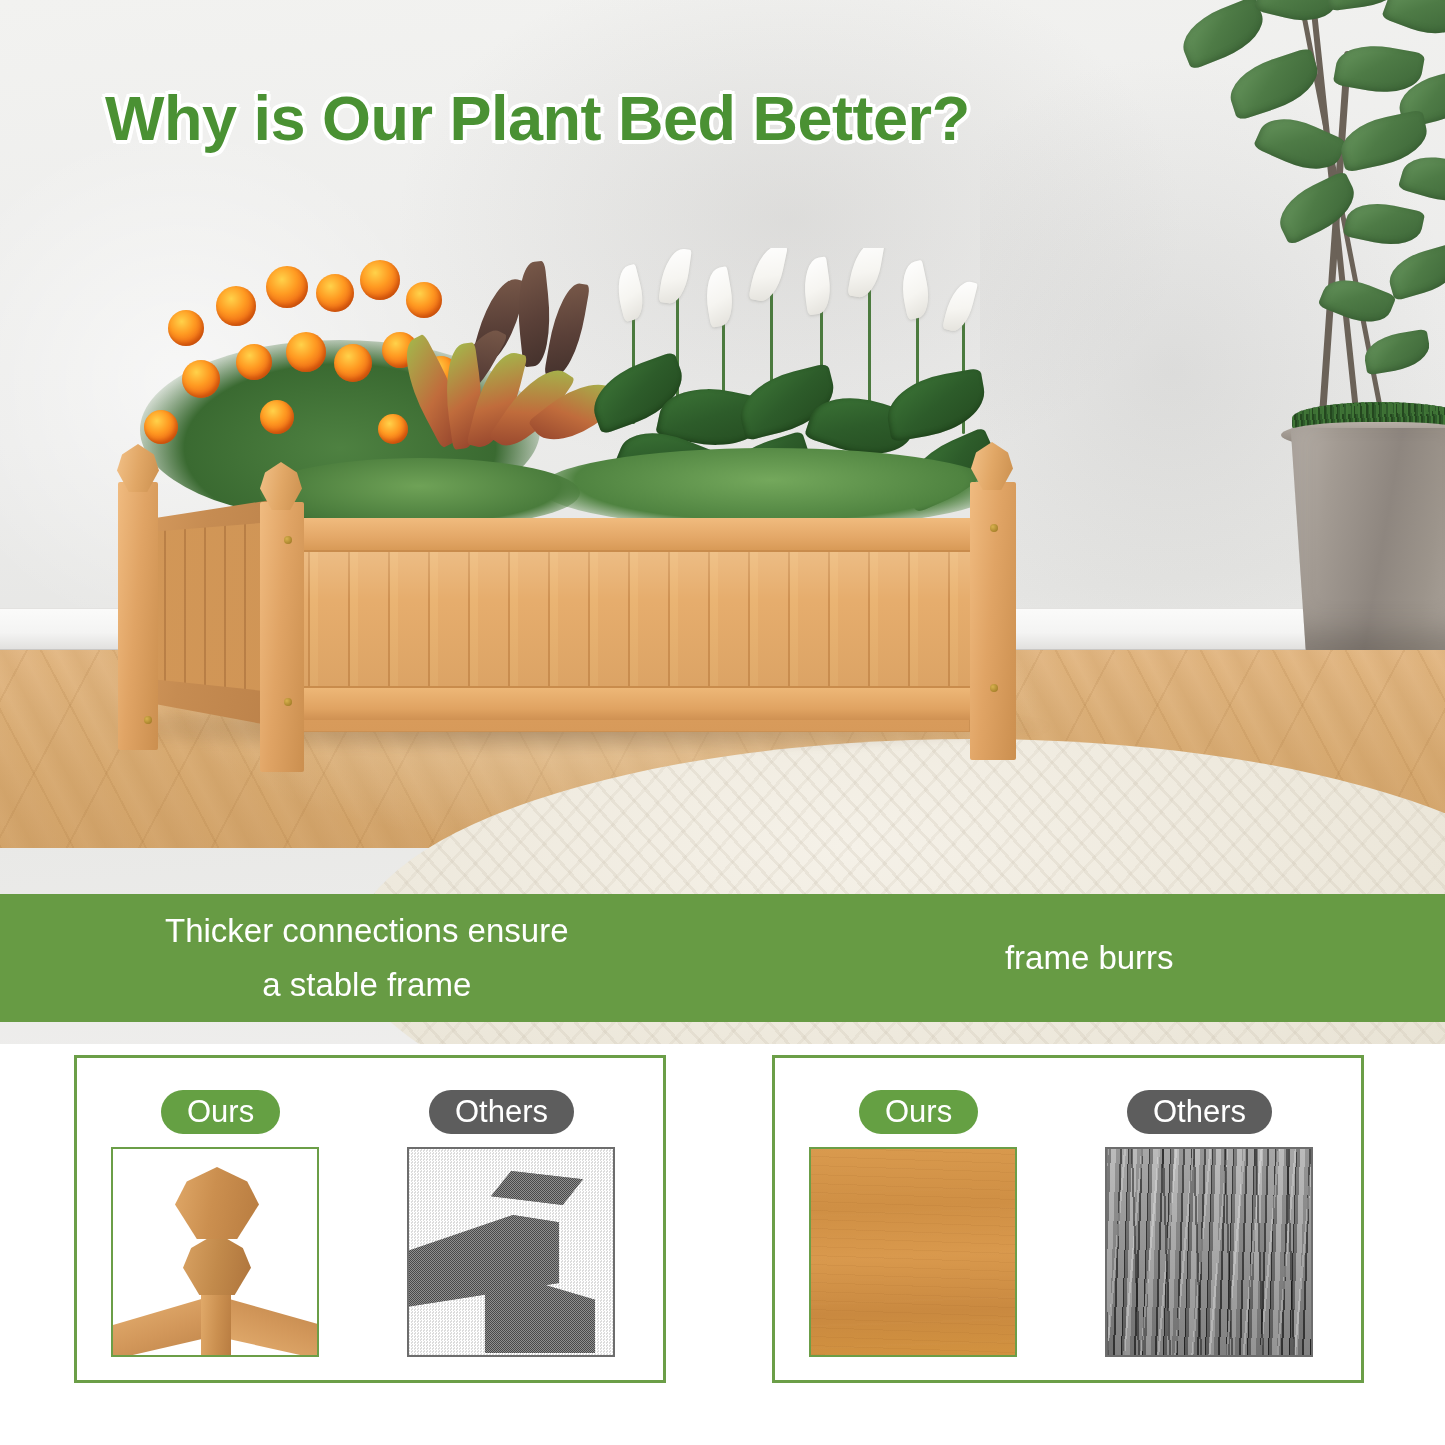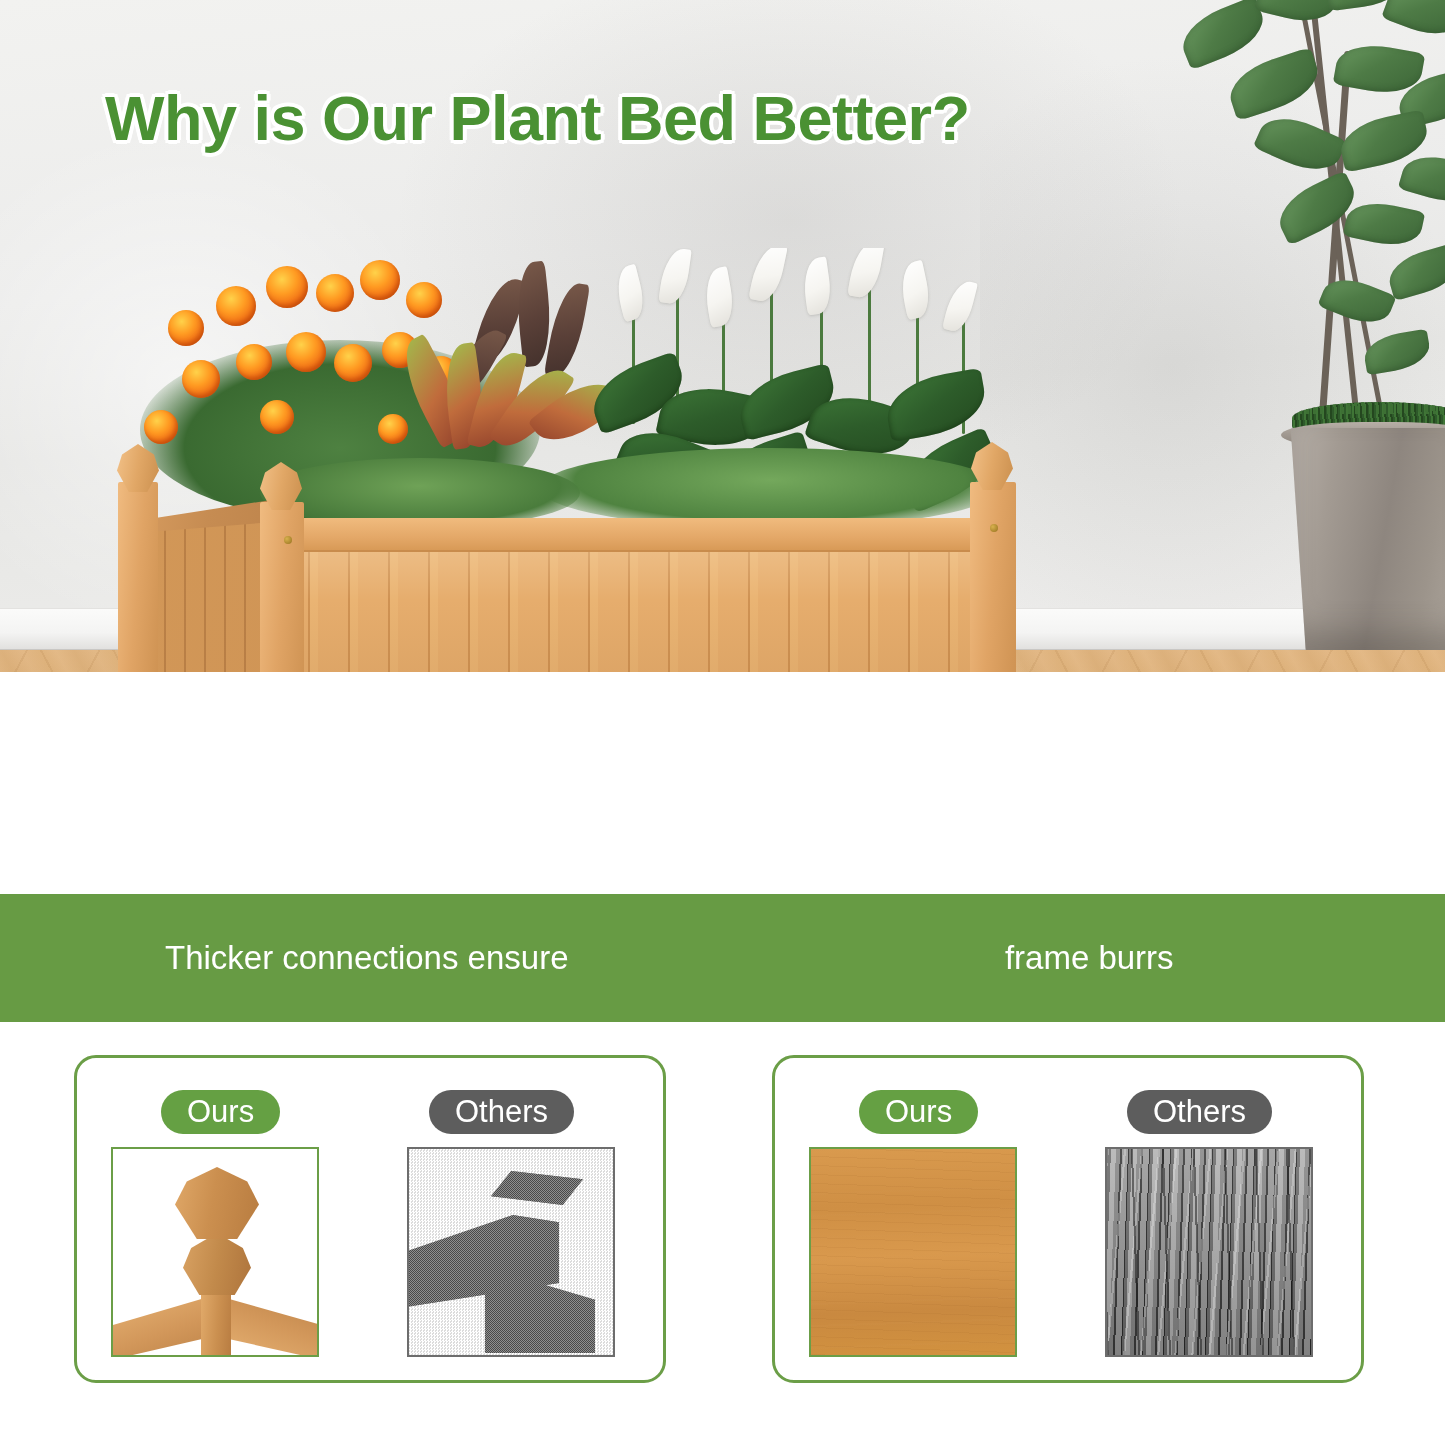--- a/index.html
+++ b/index.html
@@ -5,21 +5,21 @@
   * { margin:0; padding:0; box-sizing:border-box; }
   html,body{ background:#ffffff; }
   body{
     width:1445px; height:1445px;
     font-family:"Liberation Sans", sans-serif;
     overflow:hidden; position:relative;
   }
 
   
   .hero{
-    position:absolute; left:0; top:0; width:1445px; height:672px;
+    position:absolute; left:0; top:0; width:1445px; height:1044px;
     overflow:hidden;
     background:linear-gradient(175deg,#f2f2f0 0%,#ececeb 38%,#e6e6e4 58%,#e9e9e7 72%,#f0efee 100%);
   }
   
   .wall-shade1{
     position:absolute; left:380px; top:-60px; width:820px; height:560px;
     background:radial-gradient(ellipse at 50% 50%, rgba(150,148,145,.20) 0%, rgba(150,148,145,0) 68%);
   }
   .wall-shade2{
     position:absolute; left:-80px; top:120px; width:520px; height:520px;
@@ -220,21 +220,21 @@
     padding:0 60px;
   }
   .banner-cell span{ display:block;margin-left:11px; }
 
   
   .cards{
     position:absolute; left:0; top:1055px; width:1445px; height:330px;
   }
   .card{
     position:absolute; top:0; width:592px; height:328px;
-    border:3px solid #6b9e47; border-radius:22px; background:#ffffff;
+    border:3px solid #6b9e47; border-radius:0; background:#ffffff;
   }
   .card-left{ left:74px; }
   .card-right{ left:772px; }
 
   .pill{
     position:absolute; top:32px; height:44px;
     border-radius:24px; color:#ffffff;
     font-size:31px; line-height:44px; text-align:center;
     padding:0 26px; min-width:104px;
   }
@@ -451,20 +451,21 @@
     <div class="screw" style="left:26px; top:276px;"></div>
   </div>
 
   <div class="title">Why is Our Plant Bed Better?</div>
 </div>
 
 <div class="banner">
   <div class="banner-cell">
     <div>
       <span>Thicker connections ensure</span>
+      <span>a stable frame</span>
     </div>
   </div>
   <div class="banner-cell">
     <div>
       <span>frame burrs</span>
     </div>
   </div>
 </div>
 
 <div class="cards">

